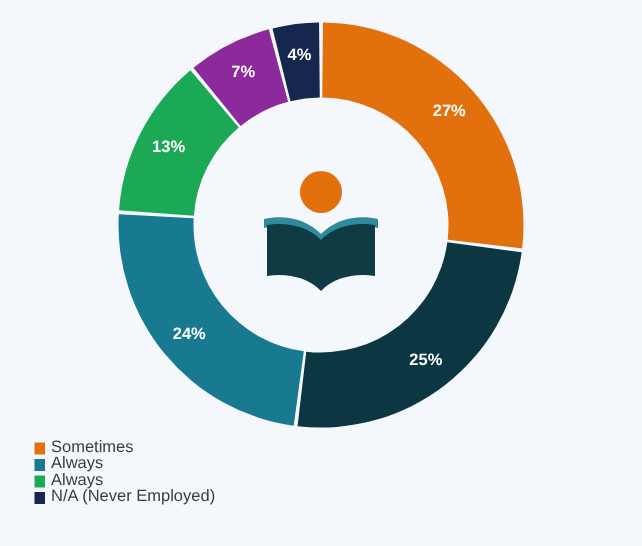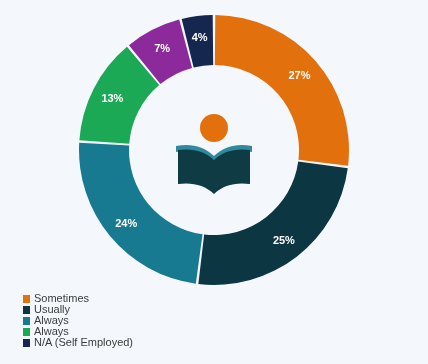--- a/index.html
+++ b/index.html
@@ -117,30 +117,26 @@
       </svg>
     </div>
   </div>
 
   <div id="legend">
       <div class="legend-item">
         <span class="legend-swatch" style="background: rgb(226, 112, 13);"></span>
         <span class="legend-text">Sometimes</span>
       </div>
       <div class="legend-item">
-        <span class="legend-swatch" style="background: rgb(11, 54, 66);"></span>
-        <span class="legend-text">Usually</span>
-      </div>
-      <div class="legend-item">
         <span class="legend-swatch" style="background: rgb(23, 122, 144);"></span>
         <span class="legend-text">Always</span>
       </div>
       <div class="legend-item">
         <span class="legend-swatch" style="background: rgb(27, 169, 86);"></span>
         <span class="legend-text">Always</span>
       </div>
       <div class="legend-item">
         <span class="legend-swatch" style="background: rgb(21, 39, 78);"></span>
-        <span class="legend-text">N/A (Self Employed)</span>
+        <span class="legend-text">N/A (Never Employed)</span>
       </div>
     </div>
 
 </div>
 
 </body></html>

